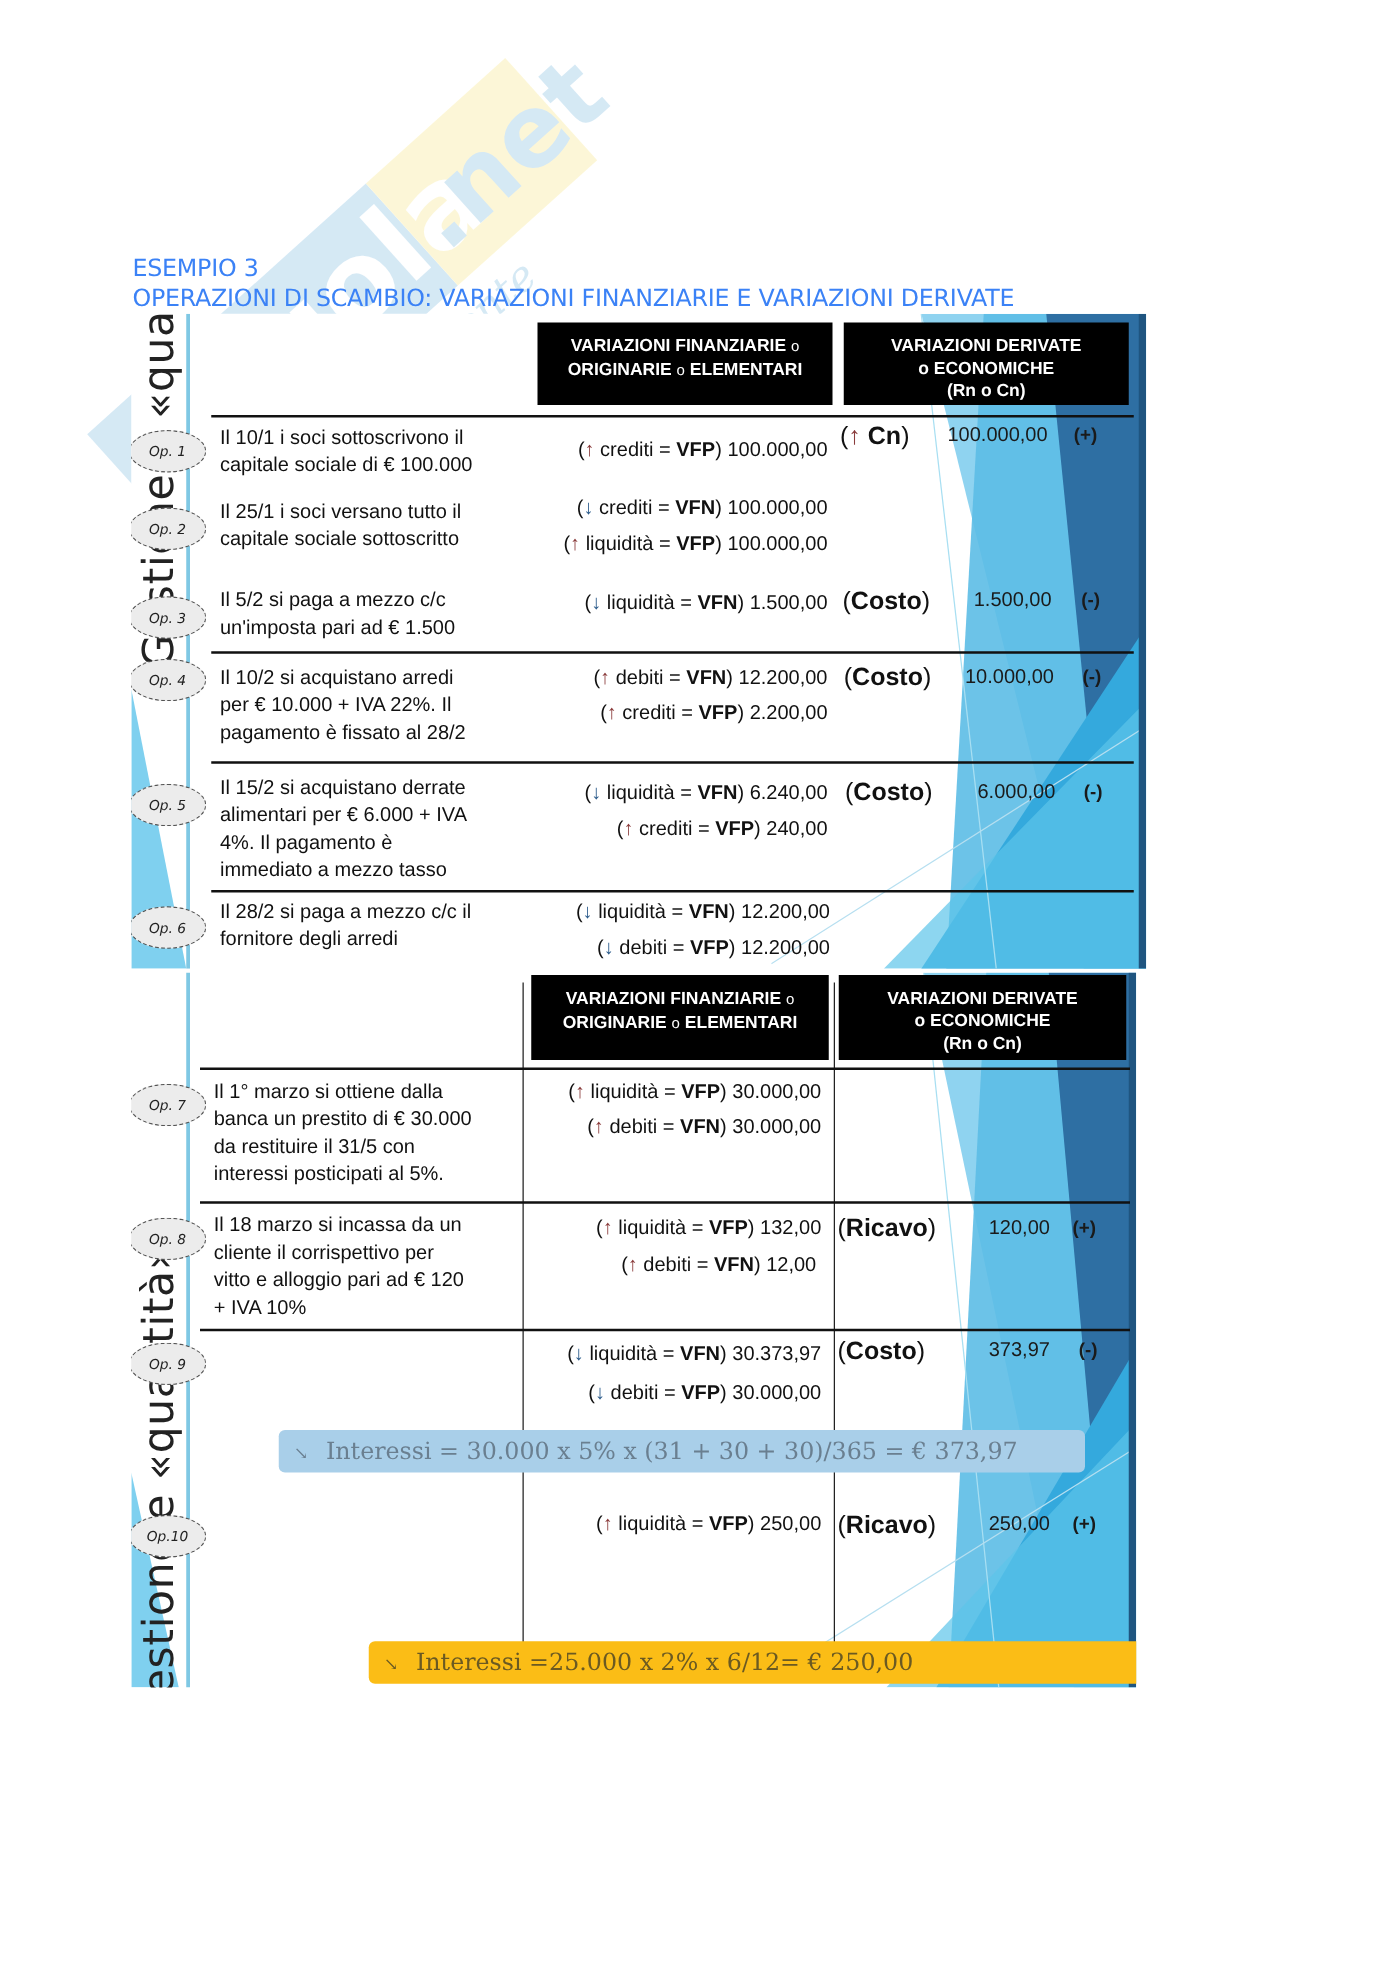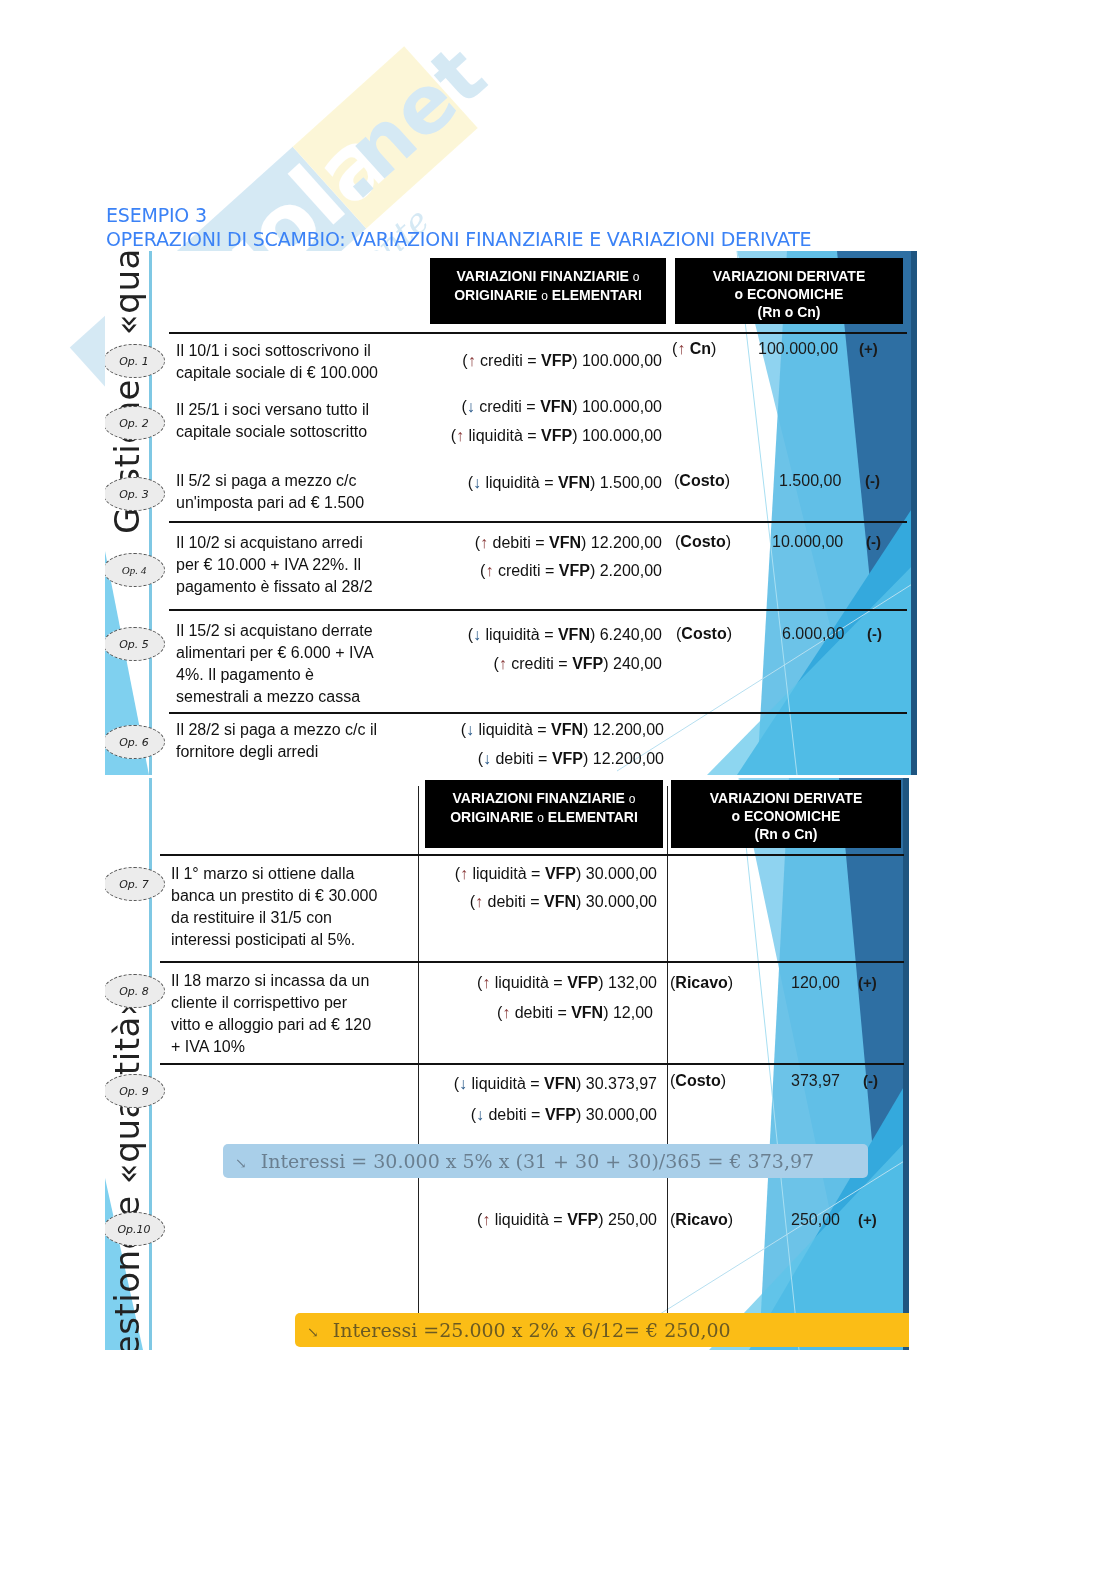--- a/index.html
+++ b/index.html
@@ -34,21 +34,21 @@
   .hline { position: absolute; height: 1.5px; background: #111; z-index: 2; }
   .vline { position: absolute; width: 1px; background: #222; z-index: 2; }
 
   .badge { position: absolute; width: 62px; height: 34px; border-radius: 50%; background: #ececec; border: 1px dashed #555; font-family: "DejaVu Sans", sans-serif; font-style: italic; font-size: 11px; color: #222; display: flex; align-items: center; justify-content: center; z-index: 3; }
 
   .desc { position: absolute; font-size: 16px; line-height: 22px; color: #111; z-index: 2; white-space: nowrap; }
   .fin { position: absolute; font-size: 16px; line-height: 22px; color: #111; z-index: 2; white-space: nowrap; text-align: right; }
   .fin b, .eco b { font-weight: bold; }
   .arrow-up { color: #8a3b3b; }
   .arrow-dn { color: #2a5a8a; }
-  .eco { position: absolute; font-size: 16px; line-height: 22px; color: #111; z-index: 2; white-space: nowrap; }
+  .eco { position: absolute; font-size: 20px; line-height: 22px; color: #111; z-index: 2; white-space: nowrap; }
   .eco-val { position: absolute; font-size: 16px; line-height: 22px; color: #1a1a1a; z-index: 2; white-space: nowrap; }
   .sign { position: absolute; font-size: 15px; font-weight: bold; line-height: 22px; color: #1a1a1a; z-index: 2; }
 
   .callout { position: absolute; height: 34px; border-radius: 5px; font-family: "DejaVu Serif", serif; font-size: 19px; line-height: 34px; padding-left: 12px; z-index: 4; white-space: nowrap; }
   .callout-blue { background: #a9cfe9; color: #6a7f90; }
   .callout-yellow { background: #fbbd16; color: #6b5a22; }
   .callout .arr { font-size: 14px; margin-right: 14px; }
 </style>
 </head>
 <body>
@@ -119,38 +119,38 @@
   <div class="badge" style="left:-2px; top:226px;">Op. 3</div>
   <div class="desc" style="left:71px; top:219px;">
     <div>Il 5/2 si paga  a mezzo c/c</div>
       <div>un'imposta pari ad € 1.500</div>
   </div>
   <div class="fin" style="right:255px; top:221px;">(<span class="arrow-dn">↓</span> <span>liquidità</span> = <b>VFN</b>) <span>1.500,00</span></div>
   <div class="eco" style="left:569px; top:219px;">(<b>Costo</b>)</div>
   <div class="eco-val" style="left:674px; top:219px;">1.500,00</div>
   <div class="sign" style="left:760px; top:219px;">(-)</div>
 
-  <div class="badge" style="left:-2px; top:302px;font-family:Liberation Serif, serif;">Op. 4</div>
+  <div class="badge" style="left:-2px; top:276px;">Op. 4</div>
   <div class="desc" style="left:71px; top:281px;">
     <div>Il 10/2 si acquistano arredi</div>
       <div>per € 10.000 + IVA 22%. Il</div>
       <div>pagamento è fissato al 28/2</div>
   </div>
   <div class="fin" style="right:255px; top:281px;">(<span class="arrow-up">↑</span> <span>debiti</span> = <b>VFN</b>) <span>12.200,00</span></div>
   <div class="fin" style="right:255px; top:309px;">(<span class="arrow-up">↑</span> <span>crediti</span> = <b>VFP</b>) <span>2.200,00</span></div>
   <div class="eco" style="left:570px; top:280px;">(<b>Costo</b>)</div>
   <div class="eco-val" style="left:667px; top:280px;">10.000,00</div>
   <div class="sign" style="left:761px; top:280px;">(-)</div>
 
   <div class="badge" style="left:-2px; top:376px;">Op. 5</div>
   <div class="desc" style="left:71px; top:369px;">
     <div>Il 15/2 si acquistano derrate</div>
       <div>alimentari per € 6.000 + IVA</div>
       <div>4%. Il pagamento è</div>
-      <div>semestrali a mezzo cassa</div>
+      <div>immediato a mezzo tasso</div>
   </div>
   <div class="fin" style="right:255px; top:373px;">(<span class="arrow-dn">↓</span> <span>liquidità</span> = <b>VFN</b>) <span>6.240,00</span></div>
   <div class="fin" style="right:255px; top:402px;">(<span class="arrow-up">↑</span> <span>crediti</span> = <b>VFP</b>) <span>240,00</span></div>
   <div class="eco" style="left:571px; top:372px;">(<b>Costo</b>)</div>
   <div class="eco-val" style="left:677px; top:372px;">6.000,00</div>
   <div class="sign" style="left:762px; top:372px;">(-)</div>
 
   <div class="badge" style="left:-2px; top:474px;">Op. 6</div>
   <div class="desc" style="left:71px; top:468px;">
     <div>Il 28/2 si paga  a mezzo c/c il</div>

